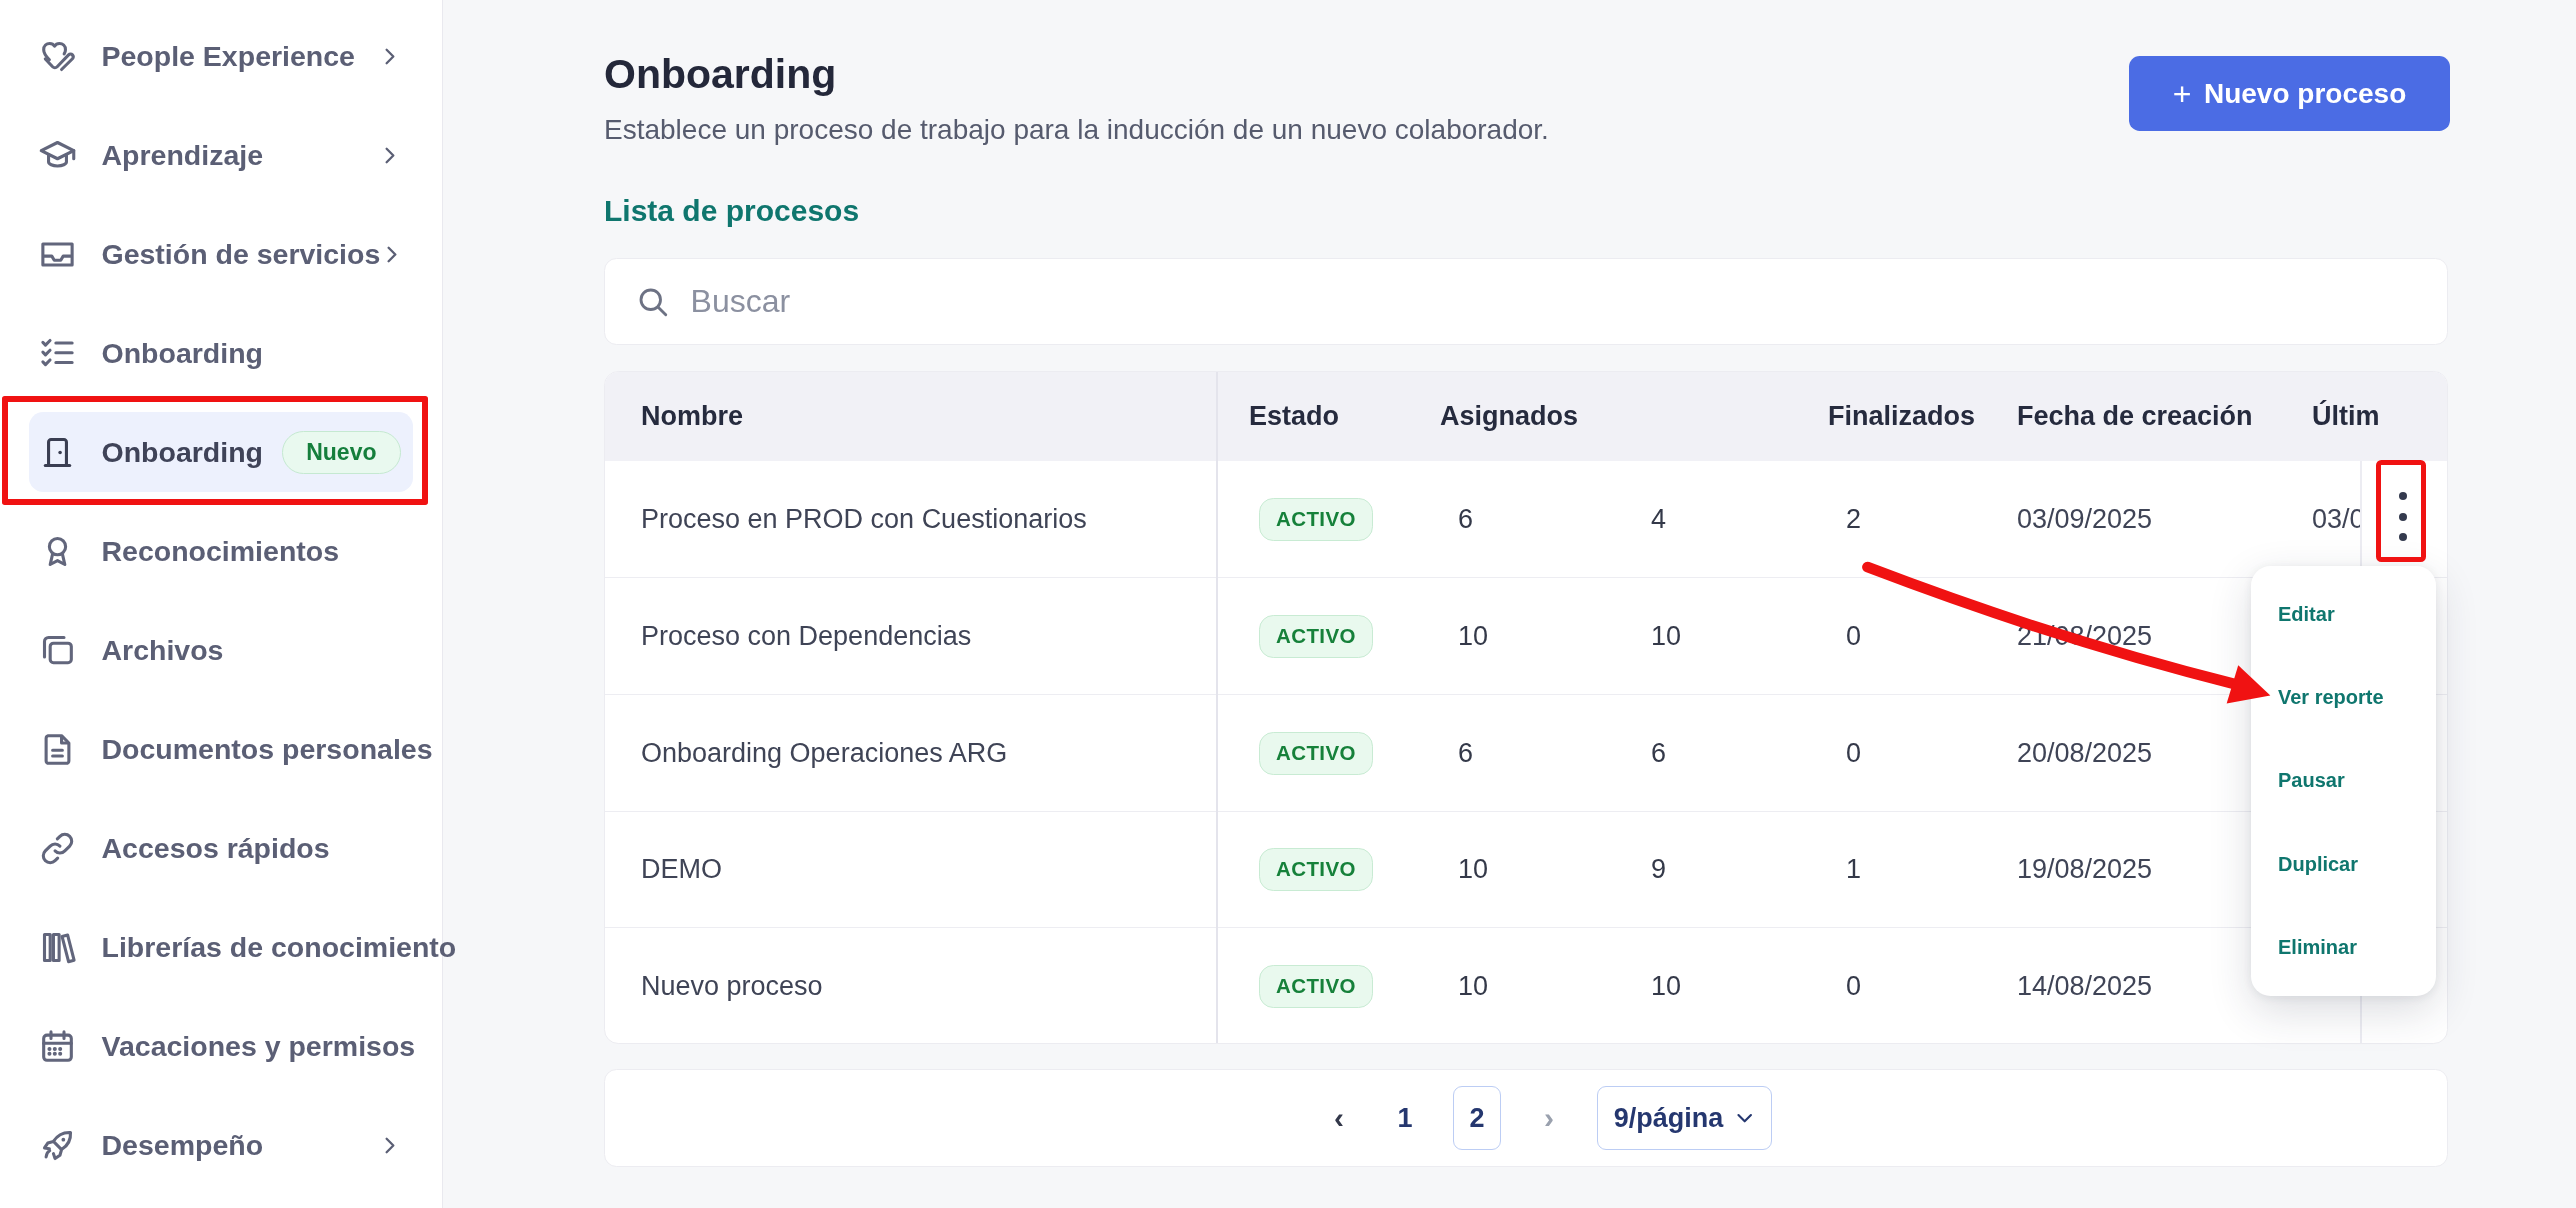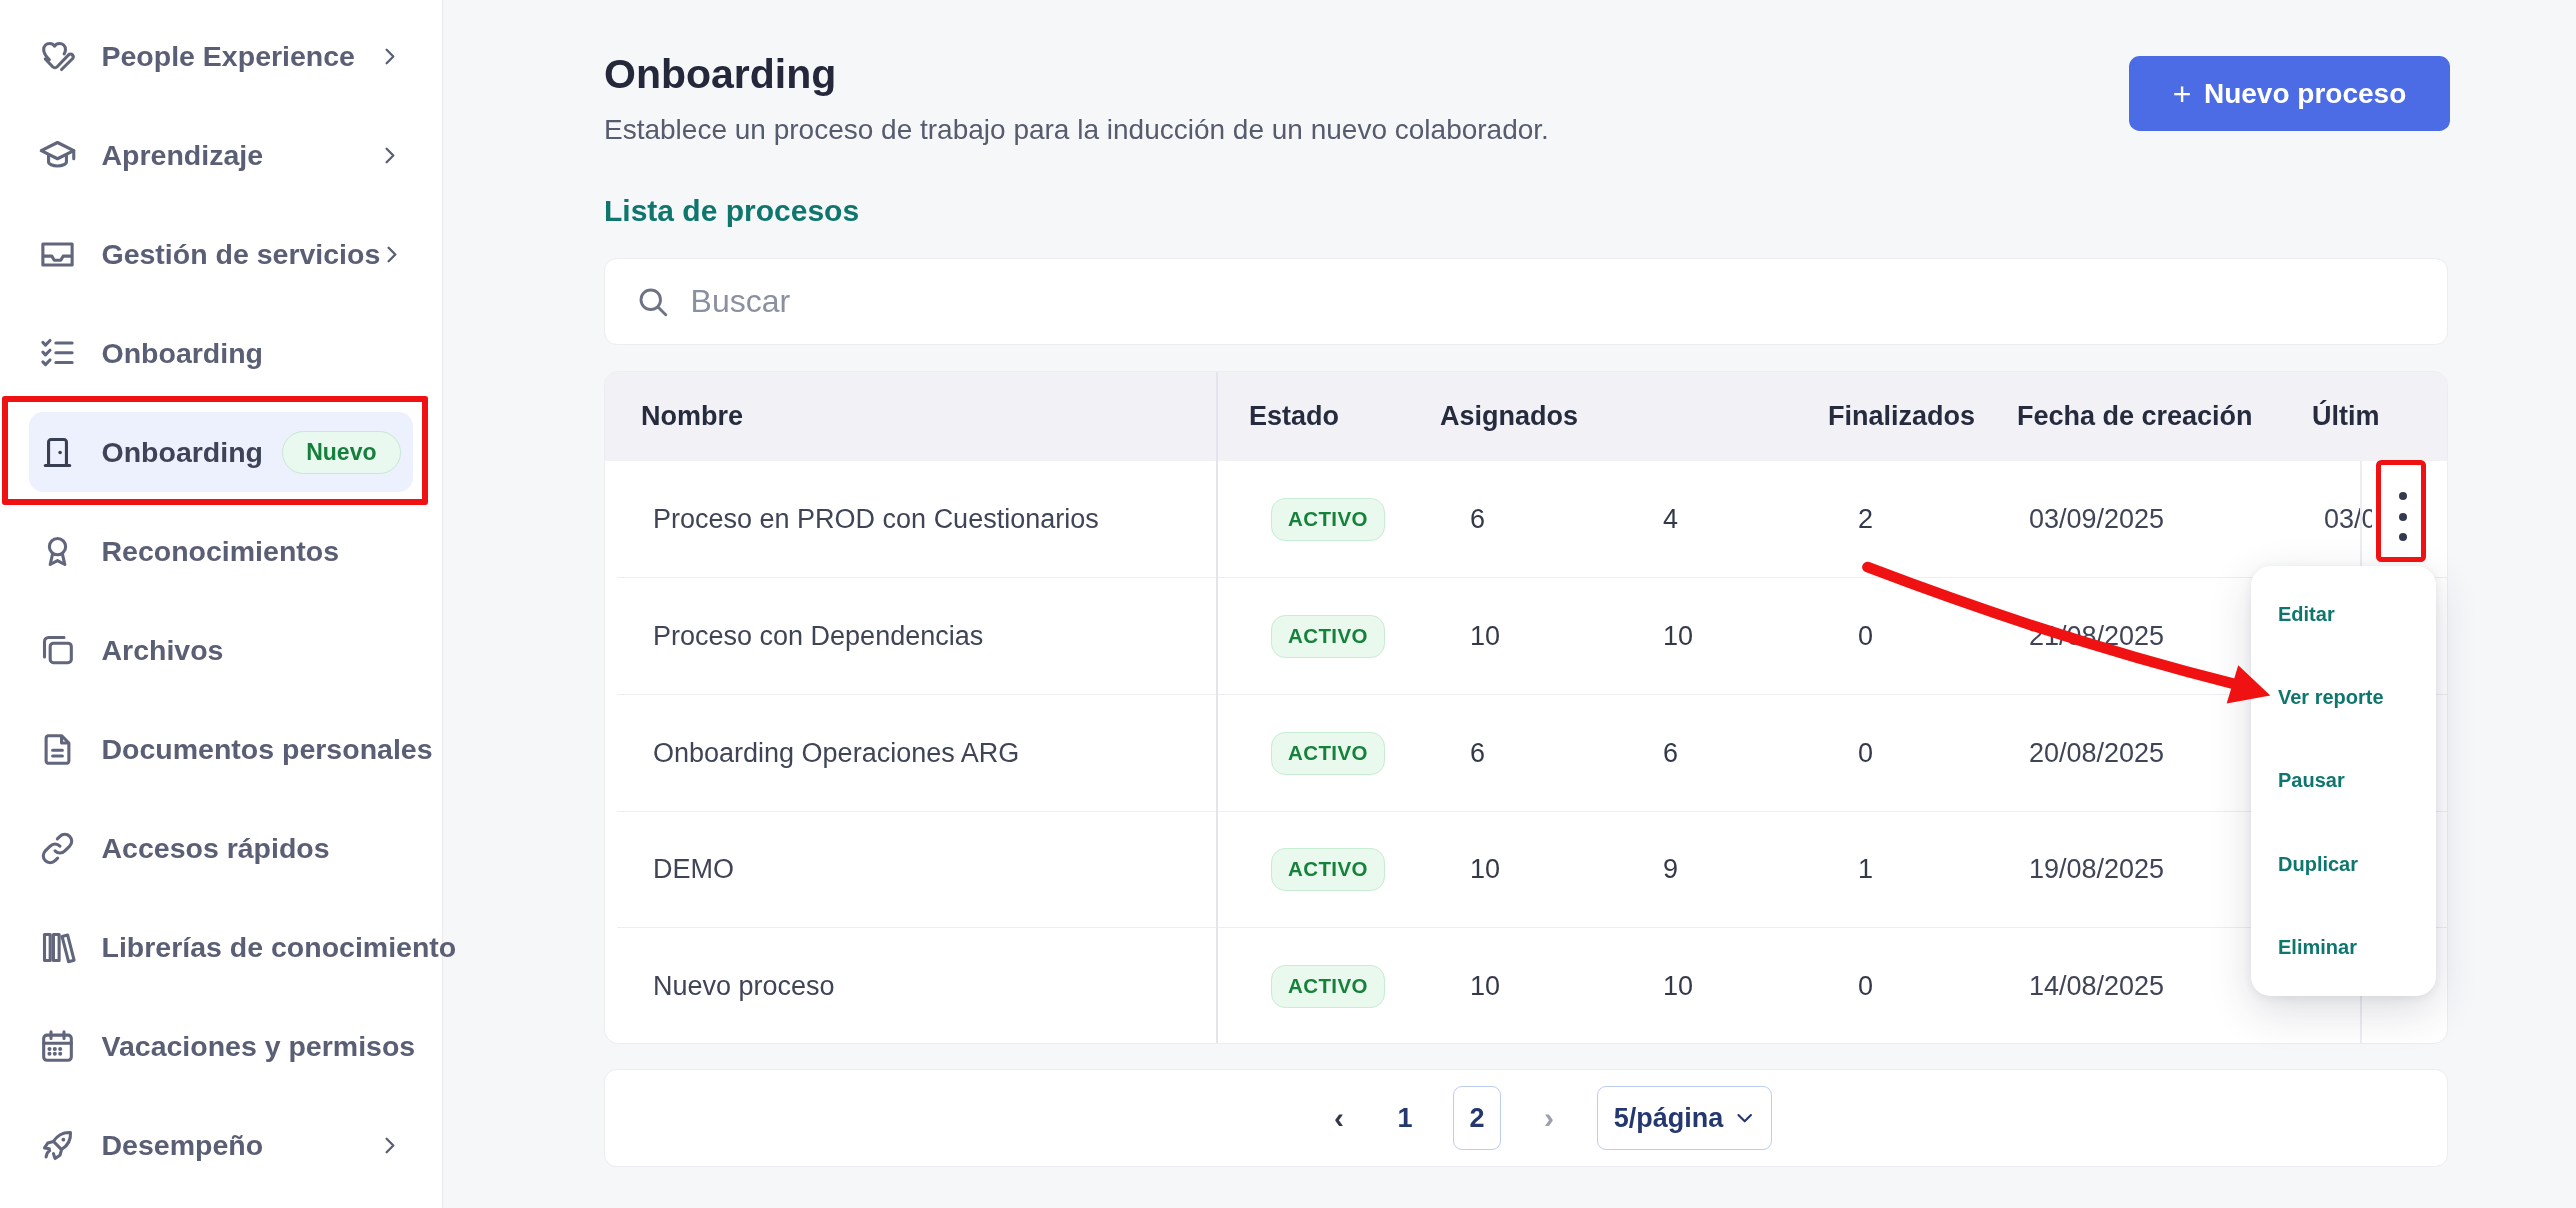--- a/index.html
+++ b/index.html
@@ -69,21 +69,21 @@
   .table-card {
     position:absolute; left:604px; top:371px; width:1844px; height:673px;
     background:#ffffff; border-radius:14.3px; overflow:hidden; z-index:1;
     border:0.9px solid #ececf1;
   }
   .thead { position:absolute; left:0; top:0; width:100%; height:89px; background:#f1f1f6; }
   .th { position:absolute; top:0; height:89px; display:flex; align-items:center;
         font-size:27px; font-weight:700; color:#262b3e; white-space:nowrap; }
   .col-div-1 { position:absolute; left:611px; top:0; width:1.8px; height:673px; background:#e4e4ec; }
   .col-div-2 { position:absolute; left:1755px; top:89px; width:1.8px; height:584px; background:#ececf2; }
-  .trow { position:absolute; left:12px; width:100%; height:117px; border-bottom:0.9px solid #ededf2; }
+  .trow { position:absolute; left:0; width:100%; height:117px; border-bottom:0.9px solid #ededf2; }
   .trow:last-of-type { border-bottom:none; }
   .td { position:absolute; top:0; height:117px; display:flex; align-items:center;
         font-size:27px; color:#3f4456; white-space:nowrap; }
   .td.num { color:#343949; }
   .badge-activo {
     background:#e9f9ee; border:1.8px solid #c8ebd3; color:#16813a;
     font-size:20.5px; font-weight:700; letter-spacing:0.4px;
     padding:10.7px 16px; border-radius:14.3px; line-height:1;
   }
   .cell-clip { overflow:hidden; }
@@ -384,21 +384,21 @@
   <div class="ctx-item">Eliminar</div>
 </div>
 
 <div class="pagi-card">
   <div class="pagi-inner">
     <div class="pg-chev pg-prev">‹</div>
     <div class="pg-num">1</div>
     <div class="pg-current">2</div>
     <div class="pg-chev pg-next">›</div>
     <div class="pg-size">
-      <span class="txt">5/página</span>
+      <span class="txt">9/página</span>
       <svg class="icn" viewBox="0 0 24 24">
           <use href="#i-chevron-down"></use>
         </svg>
     </div>
   </div>
 </div>
 
 <div class="anno-box-sidebar"></div>
 <div class="anno-box-kebab"></div>
 <svg class="anno-arrow" viewBox="0 0 520 230">

